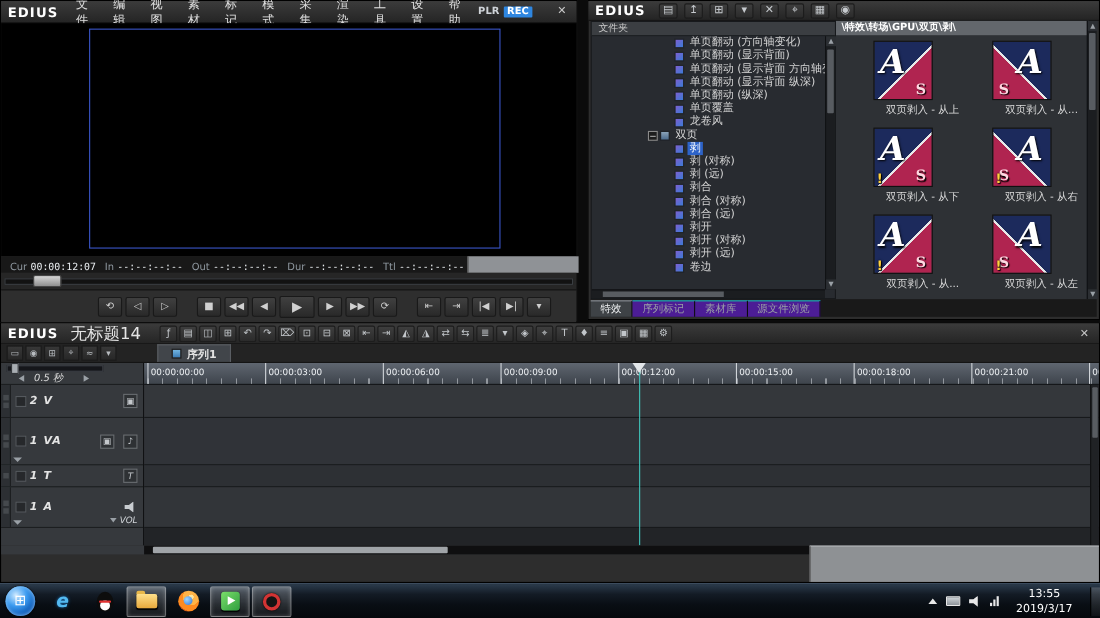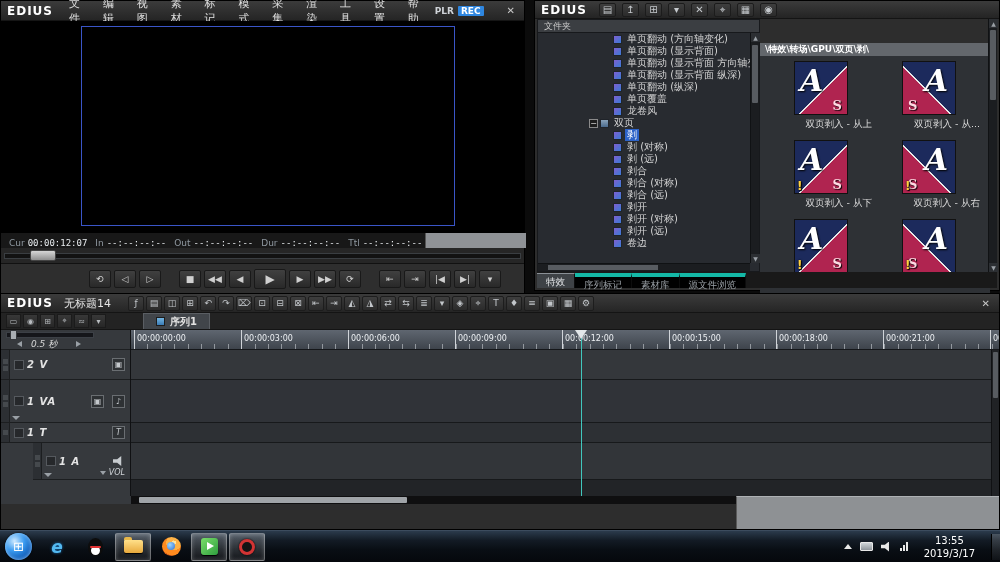--- a/index.html
+++ b/index.html
@@ -43,61 +43,61 @@
   .ticon { width:9px; height:9px; margin-right:3px; background:linear-gradient(135deg,#7f5fd0,#3a7bd5); border:1px solid #20242a; flex:0 0 9px; }
   .ticon.folder { background:linear-gradient(#7d96ad,#4a6population:none); background:linear-gradient(#8aa3ba,#4a6a8c); }
   .tlab { padding:0 2px; line-height:12px; }
   .tlab.sel { background:#2d63c8; color:#fff; }
   .tree-vscroll { position:absolute; right:0; top:13px; width:9px; bottom:8px; background:#1b1d20; border-left:1px solid #101214; }
   .vthumb { position:absolute; left:1px; right:1px; top:12px; height:58px; background:#585c61; border-radius:1px; }
   .varr { position:absolute; left:0; width:9px; height:9px; color:#9aa0a6; font-size:6px; text-align:center; line-height:9px; background:#2c2f33; }
   .varr.up { top:0; } .varr.dn { bottom:0; }
   .tree-hscroll { position:absolute; left:0; right:9px; bottom:0; height:8px; background:#1b1d20; border-top:1px solid #101214; }
   .hthumb { position:absolute; left:10px; width:110px; top:1px; bottom:1px; background:#585c61; }
-  .fx-right { position:absolute; left:225px; top:18px; width:230px; height:253px; background:#2e3135;margin-top:24px; }
+  .fx-right { position:absolute; left:225px; top:18px; width:230px; height:253px; background:#2e3135; }
   .crumb { height:13px; background:#63676c; color:#fff; font-weight:bold; font-size:9px; line-height:13px; padding-left:5px; white-space:nowrap; overflow:hidden; }
   .grid { position:absolute; left:0; top:13px; right:0; bottom:0; display:flex; flex-wrap:wrap; align-content:flex-start; padding:5px 0 0 10px; column-gap:6px; }
   .cell { width:102px; height:79px; }
   .thumb { width:54px; height:54px; margin:0 auto; position:relative; border:1px solid #111; }
   .thumb.v1 { background:linear-gradient(135deg,#1c2a5c 53%,#e8e8e8 53% 55%,#b02450 55%); }
   .thumb.v2 { background:linear-gradient(225deg,#1c2a5c 53%,#e8e8e8 53% 55%,#b02450 55%); }
   .bigA { position:absolute; top:1px; font-family:"DejaVu Serif",serif; font-style:italic; font-weight:bold; font-size:30px; color:#fff; text-shadow:1px 1px 2px #000; }
   .thumb.v1 .bigA { left:5px; } .thumb.v2 .bigA { right:7px; }
   .smS { position:absolute; bottom:1px; font-family:"DejaVu Serif",serif; font-weight:bold; font-size:13px; color:#ffd9e2; text-shadow:1px 1px 1px #000; }
   .thumb.v1 .smS { right:5px; } .thumb.v2 .smS { left:5px; }
   .warnb { display:none; position:absolute; left:2px; bottom:0px; color:#ffd23e; font-weight:bold; font-size:12px; text-shadow:0 0 2px #000,1px 1px 1px #000; }
   .warnb.show { display:block; }
   .thlab { font-size:9.5px; color:#dcdcdc; text-align:right; margin-top:3px; white-space:nowrap; overflow:hidden; }
   .fx-vscroll { position:absolute; right:2px; top:18px; width:9px; height:253px; background:#1b1d20; border-left:1px solid #101214; }
   .fx-vscroll .vthumb { top:11px; height:70px; }
   .fx-tabs { position:absolute; left:2px; right:2px; bottom:2px; height:16px; background:#191919; display:flex; align-items:flex-end; }
-  .tab { height:15px; line-height:15px; padding:0 9px; font-size:9.5px; color:#9aa0a6; background:#000000; border-right:1px solid #0c0c0c; border-top:4px solid #14b8a6; }
+  .tab { height:15px; line-height:15px; padding:0 9px; font-size:9.5px; color:#9aa0a6; background:#4c1d95; border-right:1px solid #0c0c0c; border-top:1px solid #14b8a6; }
   .tab.active { background:#3e4246; color:#eceef0; border-top:1px solid #8a9096; }
 
   
   #timeline { left:0; top:293px; width:1000px; height:237px; }
   .tl-title { height:19px; display:flex; align-items:center; background:linear-gradient(#3b3b3b,#252525); border-bottom:1px solid #141414; }
-  .tl-name { font-size:11px; color:#e4e4e4; margin-left:2px; }
+  .tl-name { font-size:15px; color:#e4e4e4; margin-left:2px; }
   .tool-ic { width:16px; height:15px; margin:0 1px; color:#c2c6ca; font-size:9px; display:flex; align-items:center; justify-content:center; background:linear-gradient(#3e3e3e,#2b2b2b); border:1px solid #1d1d1d; border-radius:2px; }
   .tl-toolbar { display:flex; margin-left:16px; }
   .tl-row2 { height:17px; background:#232323; display:flex; align-items:flex-end; border-bottom:1px solid #141414; }
   .r2-ic { width:15px; height:14px; margin:0 1px 1px 1px; color:#b8bcc0; font-size:8px; display:flex; align-items:center; justify-content:center; background:linear-gradient(#383838,#272727); border:1px solid #1b1b1b; }
   .seqtab { margin-left:36px; height:16px; background:#41454a; color:#e2e2e2; font-size:10px; padding:0 12px; border:1px solid #5a5e63; border-bottom:none; display:flex; align-items:center; gap:5px;font-weight:bold; }
   .seqicon { width:9px; height:9px; background:linear-gradient(#74b6e2,#3a7bb5); border:1px solid #1c1c1c; }
   .tl-main { position:absolute; left:0; top:36px; right:0; bottom:0; }
   .hdrcol { position:absolute; left:0; top:0; width:130px; bottom:33px; background:#36393d; border-right:1px solid #101113;font-style:italic; }
   .zoomrow { height:20px; position:relative; border-bottom:1px solid #1c1e20; }
   .zslider { position:absolute; left:5px; top:2px; width:88px; height:6px; background:#15161a; border:1px solid #3c4046; }
   .zthumb { position:absolute; left:9px; top:0; width:7px; height:10px; background:#a8adb2; border:1px solid #33363a; }
   .zval { position:absolute; left:30px; bottom:0; font-size:9px; color:#d8d8d8; line-height:10px; }
   .zarr { position:absolute; bottom:2px; width:0; height:0; }
   .zarr.l { left:16px; border-top:3px solid transparent; border-bottom:3px solid transparent; border-right:5px solid #9aa0a6; }
   .zarr.r { left:75px; border-top:3px solid transparent; border-bottom:3px solid transparent; border-left:5px solid #9aa0a6; }
   .trow { position:relative; display:flex; align-items:center; border-bottom:1px solid #1c1e20; }
-  .trow-v { height:30px; } .trow-va { height:43px; } .trow-t { height:20px; } .trow-a { height:37px;margin-left:32px; }
+  .trow-v { height:30px; } .trow-va { height:43px; } .trow-t { height:20px; } .trow-a { height:37px; }
   .patch { width:9px; align-self:stretch; background:#2c2f33; border-right:1px solid #1c1e20; display:flex; flex-direction:column; justify-content:center; align-items:center; gap:2px; }
   .pbox { width:5px; height:5px; background:#45494d; }
   .mbox { width:10px; height:10px; border:1px solid #55595e; background:#26282b; margin:0 3px 0 4px; }
   .tname { font-size:10px; color:#e4e4e4; font-weight:bold; letter-spacing:1px; }
   .ricon { margin-left:auto; margin-right:5px; width:13px; height:13px; border:1px solid #6a6e72; background:#2e3134; color:#c4c8cc; font-size:8px; text-align:center; line-height:12px; }
   .ricon.second { margin-left:3px; }
   .exp { position:absolute; left:11px; bottom:2px; width:0; height:0; border-left:4px solid transparent; border-right:4px solid transparent; border-top:4px solid #9aa0a6; }
   .spk { margin-left:auto; margin-right:6px; width:11px; height:10px; background:#c8ccd0; clip-path:polygon(0 32%,38% 32%,75% 0,75% 100%,38% 68%,0 68%); }
   .volz { position:absolute; right:5px; bottom:2px; font-size:8px; color:#cfd3d7; }
   .volz::before { content:""; display:inline-block; width:0; height:0; border-left:3px solid transparent; border-right:3px solid transparent; border-top:4px solid #9aa0a6; margin-right:3px; }

